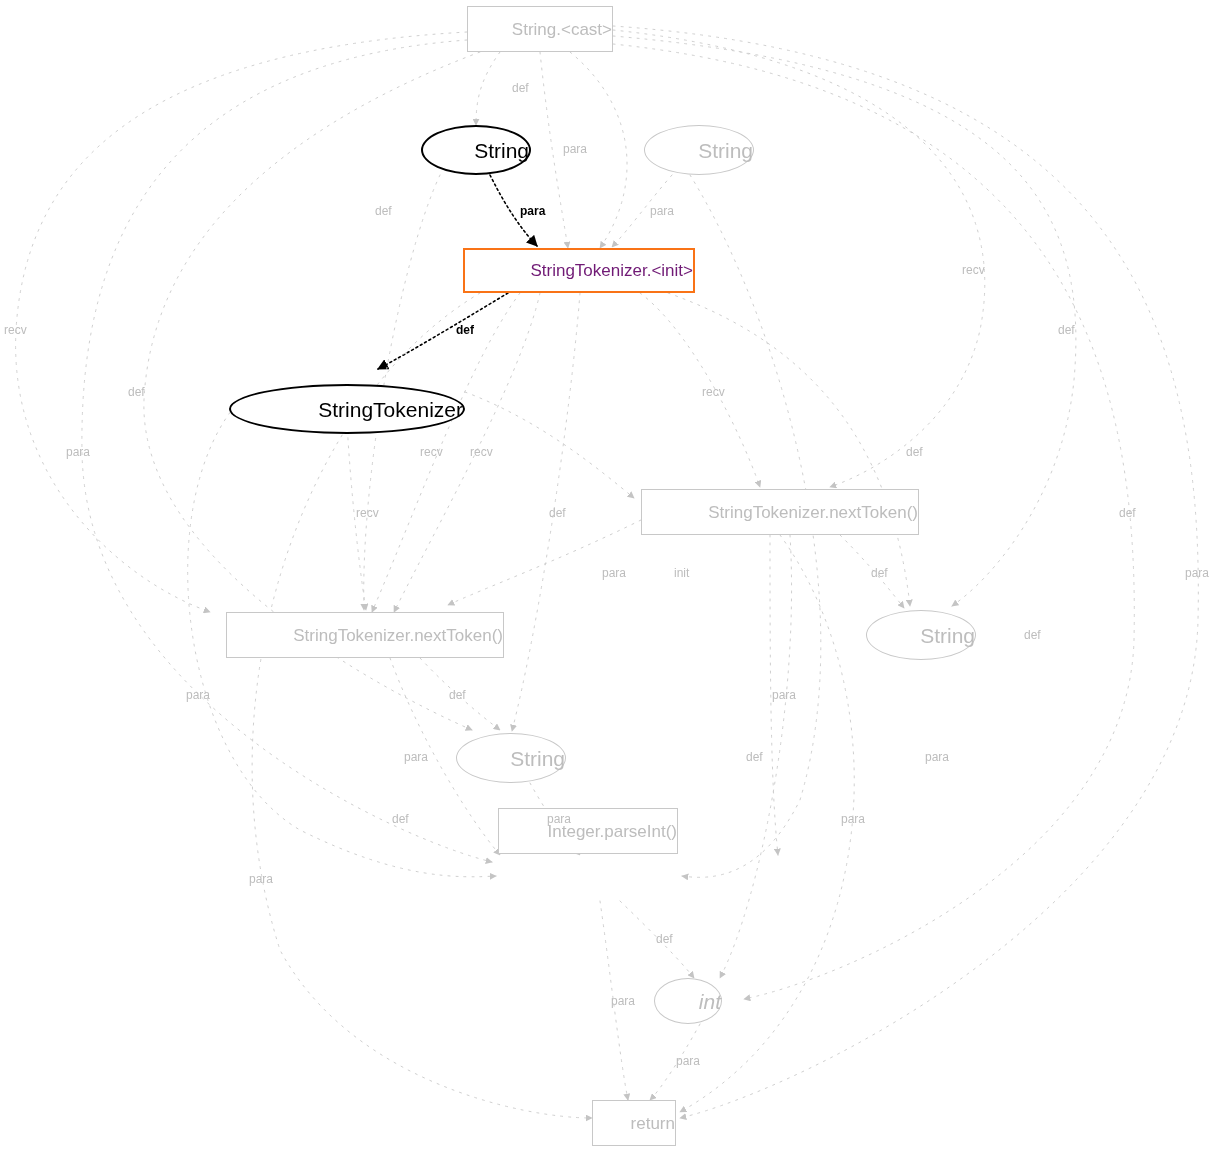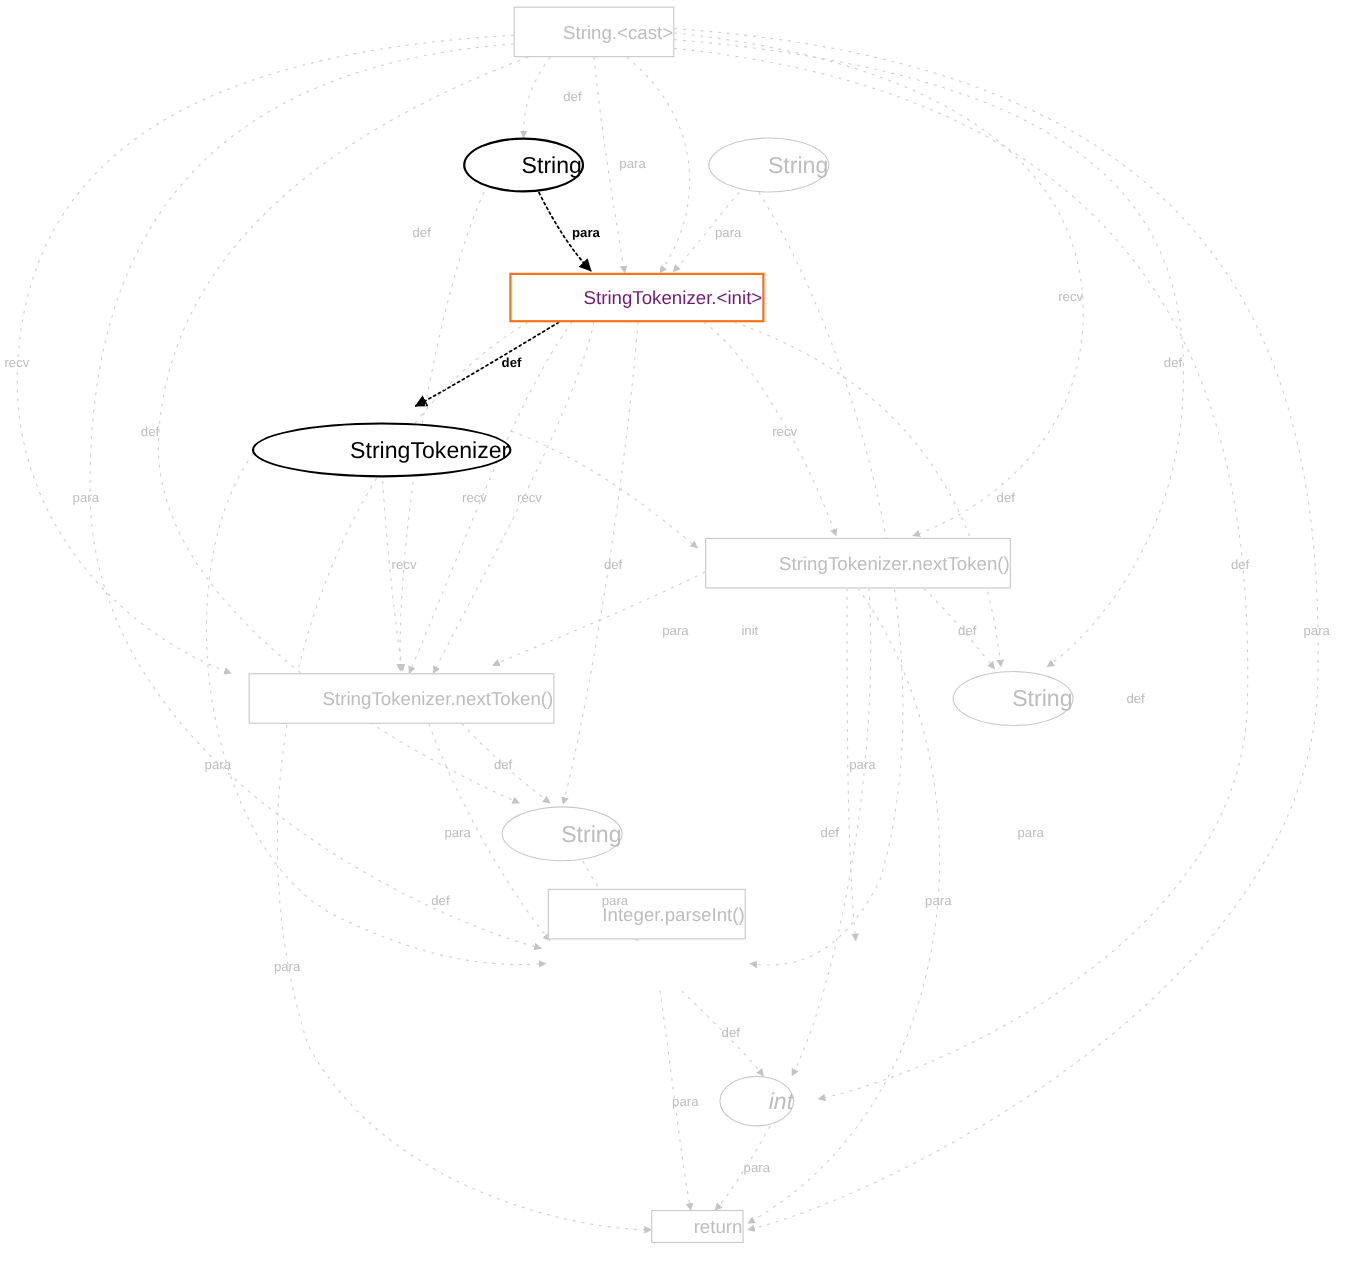--- a/index.html
+++ b/index.html
@@ -149,21 +149,21 @@
       </div>
       <div class="node node-ellipse" style="left: 456px; top: 733px; width: 110px; height: 50px;">
         <span>String</span>
       </div>
       <div class="node node-box" style="left: 498px; top: 808px; width: 180px; height: 46px;">
         <span>Integer.parseInt()</span>
       </div>
       <div class="node node-ellipse" style="left: 654px; top: 978px; width: 68px; height: 46px; font-style: italic;">
         <span>int</span>
       </div>
-      <div class="node node-box" style="left: 592px; top: 1100px; width: 84px; height: 30px;">
+      <div class="node node-box" style="left: 592px; top: 1100px; width: 84px; height: 46px;">
         <span>return</span>
       </div>
     </div>
   <div id="label-layer">
       <div class="edge-label" style="left: 512px; top: 88px;">def</div>
       <div class="edge-label" style="left: 563px; top: 149px;">para</div>
       <div class="edge-label" style="left: 375px; top: 211px;">def</div>
       <div class="edge-label highlight" style="left: 520px; top: 211px;">para</div>
       <div class="edge-label" style="left: 650px; top: 211px;">para</div>
       <div class="edge-label" style="left: 962px; top: 270px;">recv</div>

